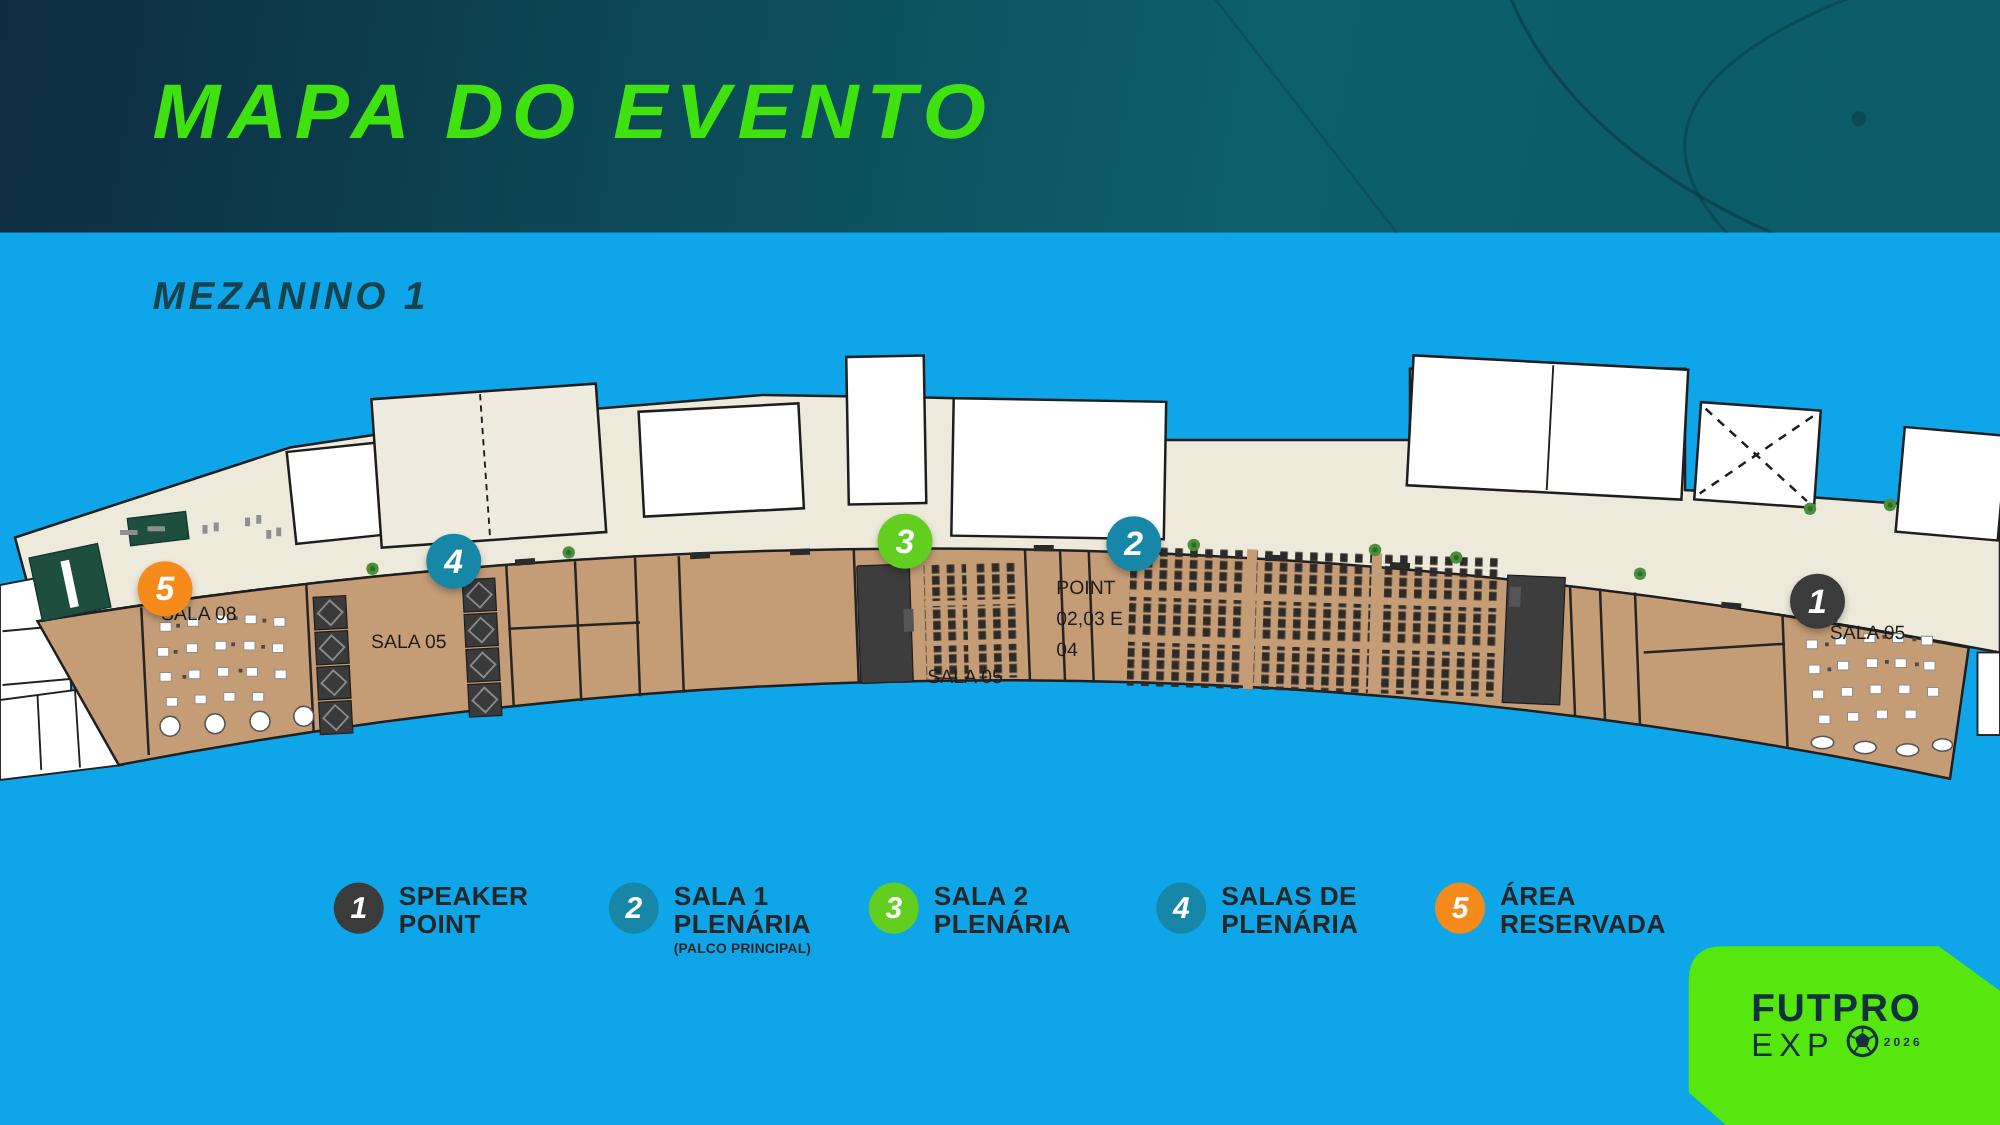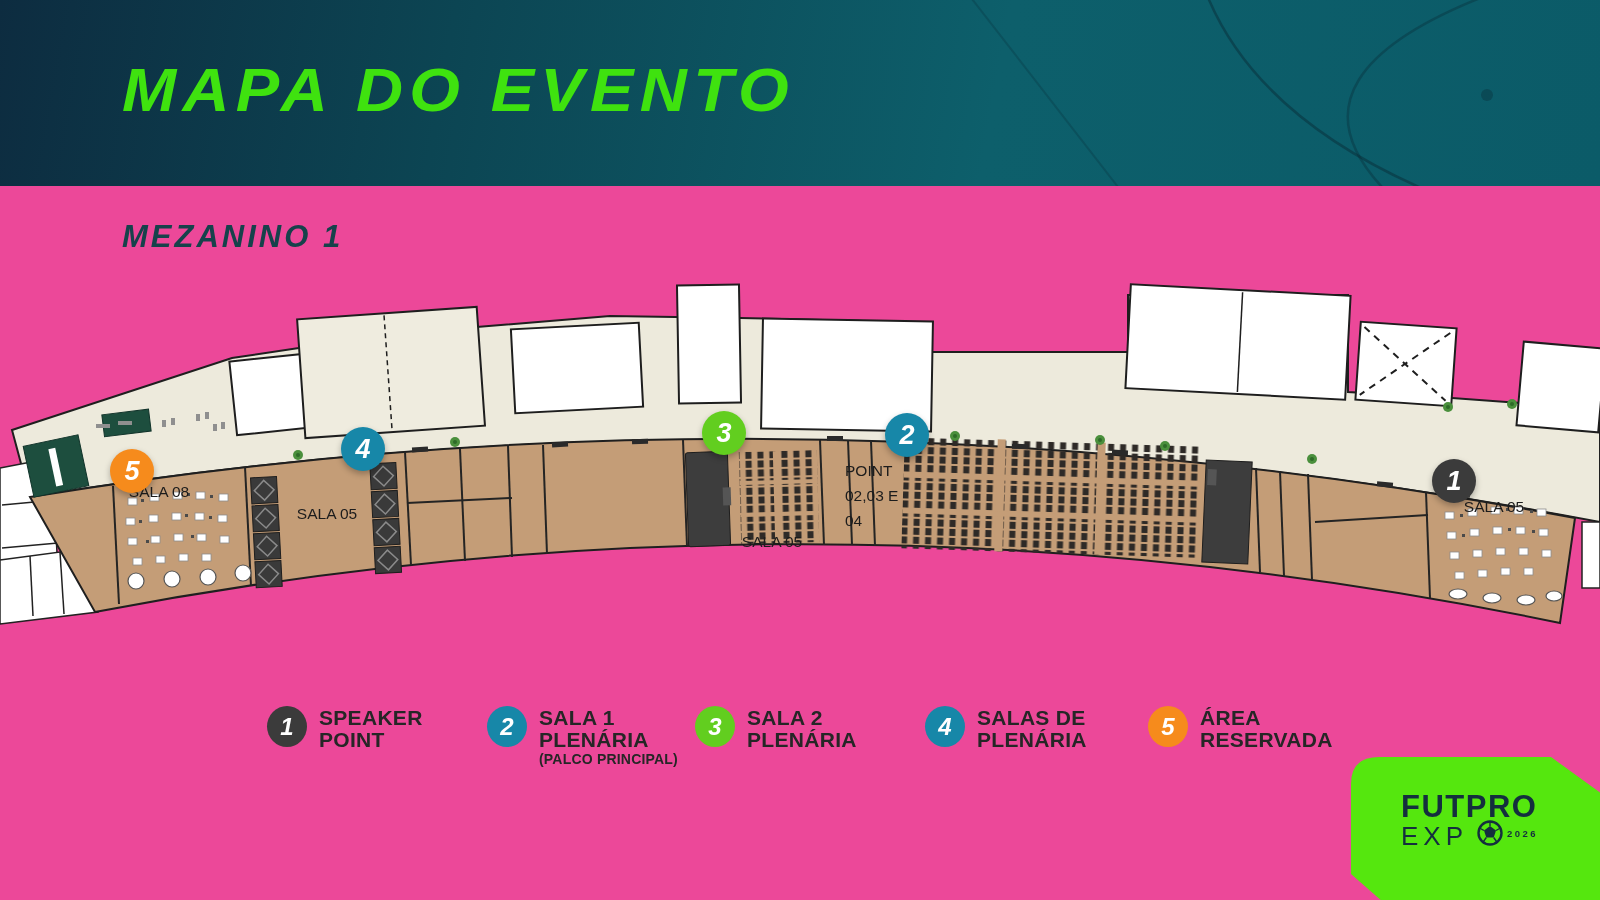--- a/index.html
+++ b/index.html
@@ -1,16 +1,16 @@
 <!DOCTYPE html>
 <html><head>
 <meta charset="utf-8">
 <style>
   html,body{margin:0;padding:0;background:#ffffff;}
-  .stage{position:relative;width:1600px;height:900px;overflow:hidden;background:#ec4899;
+  .stage{position:relative;width:1600px;height:900px;overflow:hidden;background:#0ea5e9;
          font-family:"Liberation Sans",sans-serif;}
   
   .header{position:absolute;left:0;top:0;width:1600px;height:186px;
           background:linear-gradient(100deg,#0d2c40 0%,#0c4553 28%,#0d5f6b 62%,#0b5b68 100%);}
   .header svg{position:absolute;inset:0;}
   .page-title{position:absolute;left:122px;top:54px;font-size:62px;font-weight:bold;
               font-style:italic;letter-spacing:6px;color:#3fe20f;white-space:nowrap;
               transform:scaleX(1.05);transform-origin:left center;}
   .floor-title{position:absolute;left:122px;top:219px;font-size:31px;font-weight:bold;
                font-style:italic;letter-spacing:3px;color:#16424b;white-space:nowrap;}
@@ -23,21 +23,21 @@
           align-items:center;justify-content:center;color:#fff;font-weight:bold;
           font-style:italic;font-size:27px;box-shadow:0 3px 6px rgba(0,0,0,.28);}
   
   .legend-item{position:absolute;top:706px;display:flex;align-items:flex-start;}
   .legend-circle{width:40px;height:41px;border-radius:50%;flex:0 0 auto;display:flex;
                  align-items:center;justify-content:center;color:#fff;font-weight:bold;
                  font-style:italic;font-size:24px;}
   .legend-text{margin-left:12px;padding-top:1px;}
   .legend-line{font-size:21px;line-height:22px;font-weight:bold;color:#262626;
                letter-spacing:.3px;white-space:nowrap;}
-  .legend-note{font-size:14px;line-height:17px;font-weight:bold;color:#262626;
+  .legend-note{font-size:11px;line-height:17px;font-weight:bold;color:#262626;
                letter-spacing:.2px;white-space:nowrap;}
 </style>
 </head>
 <body>
 
 <div class="stage">
 
   <div class="header">
     <svg viewBox="0 0 1600 186">
       <path d="M 1205,-10 Q 1255,120 1440,196" fill="none" stroke="rgba(8,40,52,.45)" stroke-width="2.5"></path>

